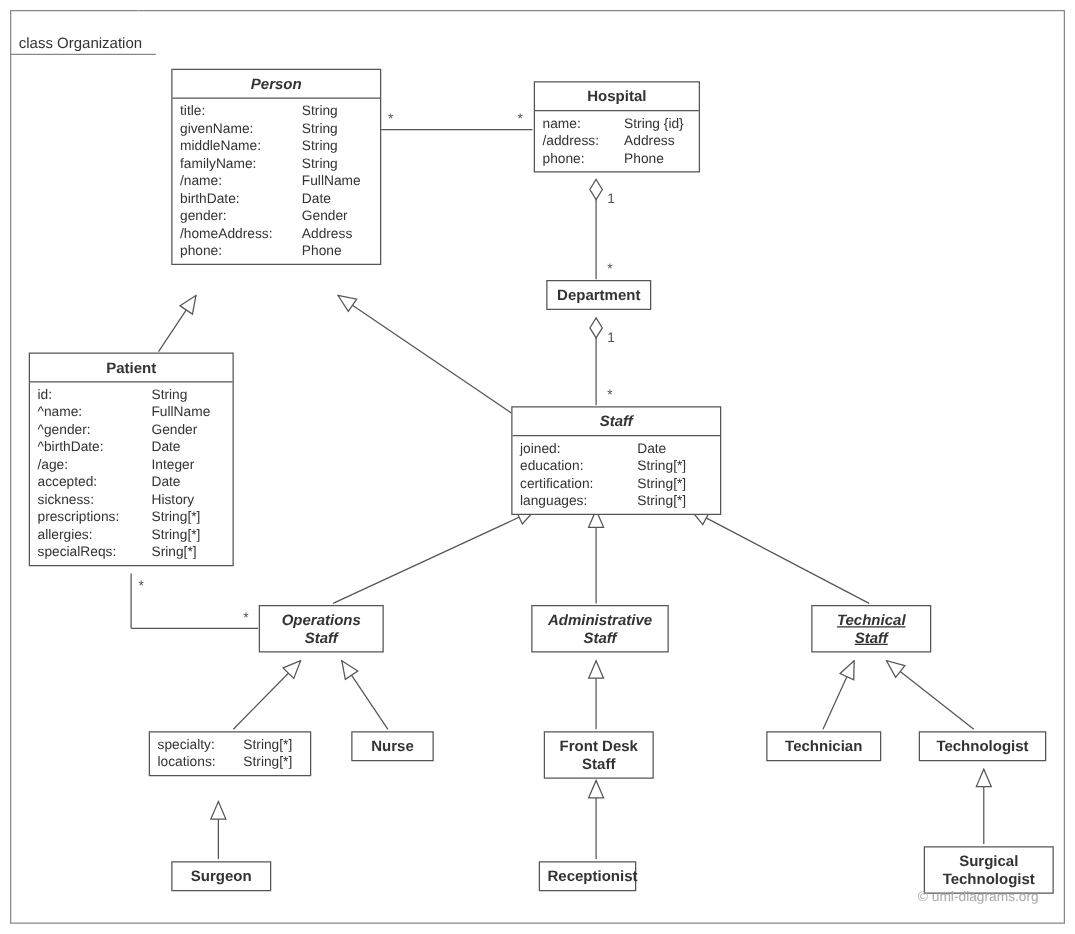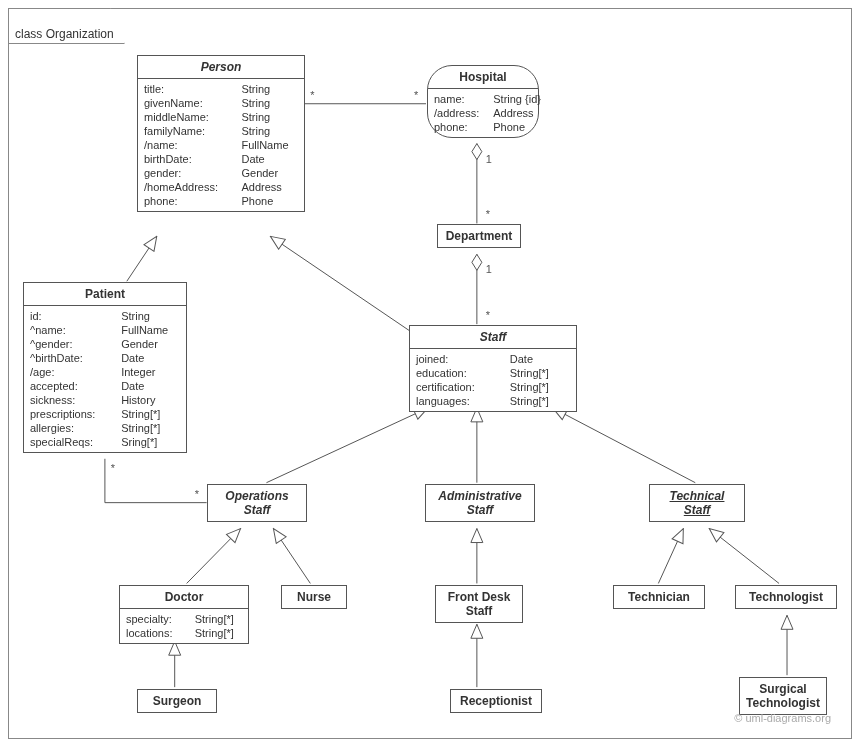--- a/index.html
+++ b/index.html
@@ -149,21 +149,21 @@
           <div class="at">Date</div>
           <div class="an">gender:</div>
           <div class="at">Gender</div>
           <div class="an">/homeAddress:</div>
           <div class="at">Address</div>
           <div class="an">phone:</div>
           <div class="at">Phone</div>
         </div>
     </div>
 
-    <div class="box" style="left:418px; top:56px; width:112px;border-radius:25px;">
+    <div class="box" style="left:418px; top:56px; width:133px;">
       <div class="title"><span class="plain">Hospital</span></div>
       <div class="attrs" id="attrs-hospital">
           <div class="an">name:</div>
           <div class="at">String {id}</div>
           <div class="an">/address:</div>
           <div class="at">Address</div>
           <div class="an">phone:</div>
           <div class="at">Phone</div>
         </div>
     </div>
@@ -224,21 +224,20 @@
       </div>
     </div>
 
     <div class="box" style="left:640px; top:475px; width:96px;text-decoration:underline;">
       <div class="title noattrs">
         <span>Technical</span><br><span>Staff</span>
       </div>
     </div>
 
     <div class="box" style="left:110px; top:576px; width:130px;">
-      <div class="title"><span class="plain">Doctor</span></div>
       <div class="attrs" id="attrs-doctor">
           <div class="an">specialty:</div>
           <div class="at">String[*]</div>
           <div class="an">locations:</div>
           <div class="at">String[*]</div>
         </div>
     </div>
 
     <div class="box" style="left:272px; top:576px; width:66px;">
       <div class="title noattrs"><span class="plain">Nurse</span></div>
@@ -255,25 +254,25 @@
     </div>
 
     <div class="box" style="left:726px; top:576px; width:102px;">
       <div class="title noattrs"><span class="plain">Technologist</span></div>
     </div>
 
     <div class="box" style="left:128px; top:680px; width:80px;">
       <div class="title noattrs"><span class="plain">Surgeon</span></div>
     </div>
 
-    <div class="box" style="left:422px; top:680px; width:92px;margin-left:19px;">
+    <div class="box" style="left:422px; top:680px; width:78px;">
       <div class="title noattrs"><span class="plain">Receptionist</span></div>
     </div>
 
-    <div class="box" style="left:730px; top:668px; width:88px;">
+    <div class="box" style="left:730px; top:668px; width:104px;">
       <div class="title noattrs">
         <span class="plain">Surgical</span><br><span class="plain">Technologist</span>
       </div>
     </div>
 
     <div class="watermark">© uml-diagrams.org</div>
   </div>
 </div>
 
 </body></html>

